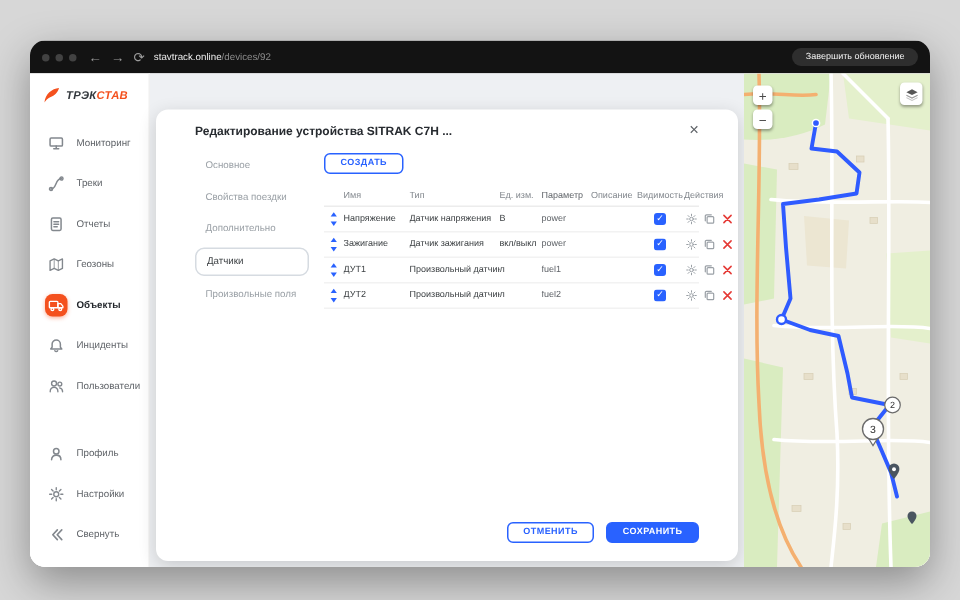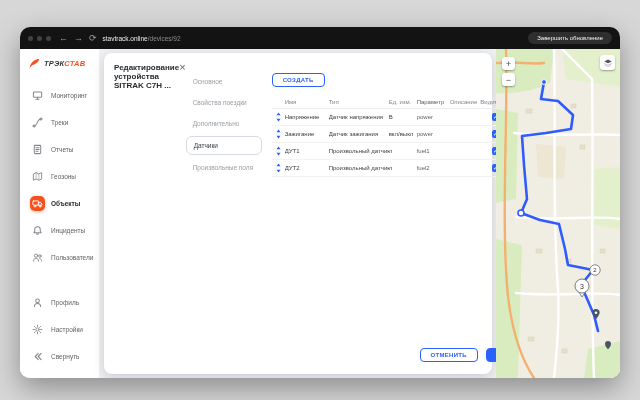--- a/index.html
+++ b/index.html
@@ -27,21 +27,21 @@
   .side-item{display:flex;align-items:center;gap:6px;padding:6px 10px;cursor:pointer;}
   .sicon{width:15px;height:15px;display:flex;align-items:center;justify-content:center;color:#83888e;flex:0 0 auto;}
   .sicon svg{width:11px;height:11px;}
   .sicon-active{background:#F4511E;border-radius:5px;color:#fff;box-shadow:0 1px 3px rgba(244,81,30,.45);}
   .slabel{font-size:6.5px;color:#5f6368;white-space:nowrap;}
   .side-item.active .slabel{color:#1f2328;font-weight:bold;}
   .side-footer{margin-top:auto;}
   
   .center{flex:1;position:relative;background:#eef0f3;min-width:0;}
   .modal{position:absolute;inset:4px;background:#fff;border-radius:8px;box-shadow:0 3px 12px rgba(0,0,0,.16);
-         display:flex;padding:10px 10px 12px;}
+         display:flex;flex-direction:column;padding:10px 26px 12px;margin-top:20px;}
   .modal-head{display:flex;align-items:flex-start;}
   .modal-title{font-size:8px;font-weight:bold;color:#272b30;}
   .close{margin-left:auto;font-size:11px;color:#5f6368;line-height:.8;cursor:pointer;}
   .modal-body{display:flex;gap:10px;margin-top:10px;flex:1;min-height:0;}
   .mtabs{width:76px;flex:0 0 auto;}
   .mtab{font-size:6.5px;color:#9aa0a6;padding:5px 7px;margin-bottom:4px;cursor:pointer;white-space:nowrap;}
   .mtab.active{border:1px solid #d6dbe1;border-radius:6px;color:#3c4043;}
   .mcontent{flex:1;display:flex;flex-direction:column;min-width:0;}
   .btn-outline{background:#fff;border:1px solid #2962FF;color:#2962FF;font-size:6px;font-weight:bold;
                padding:3px 10px;border-radius:4px;cursor:pointer;font-family:inherit;letter-spacing:.3px;}

